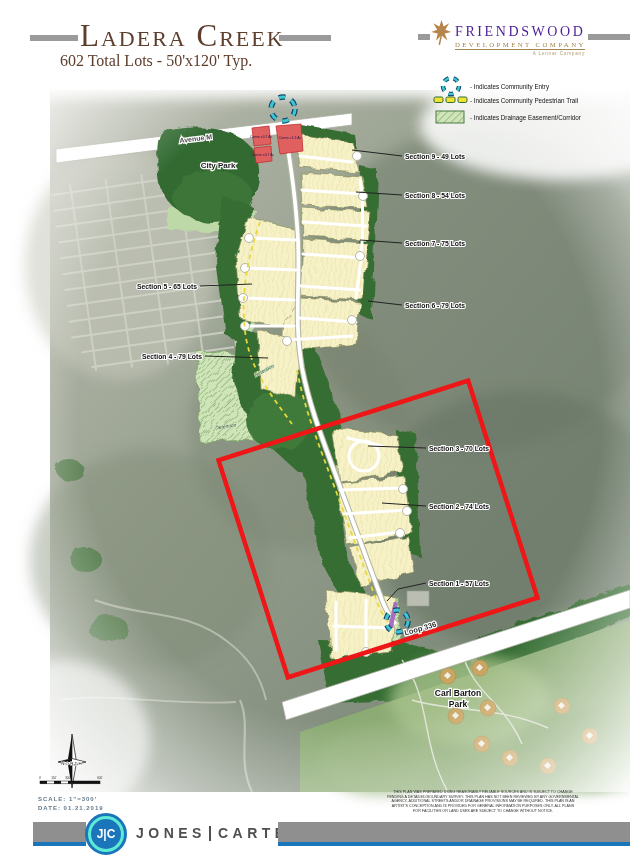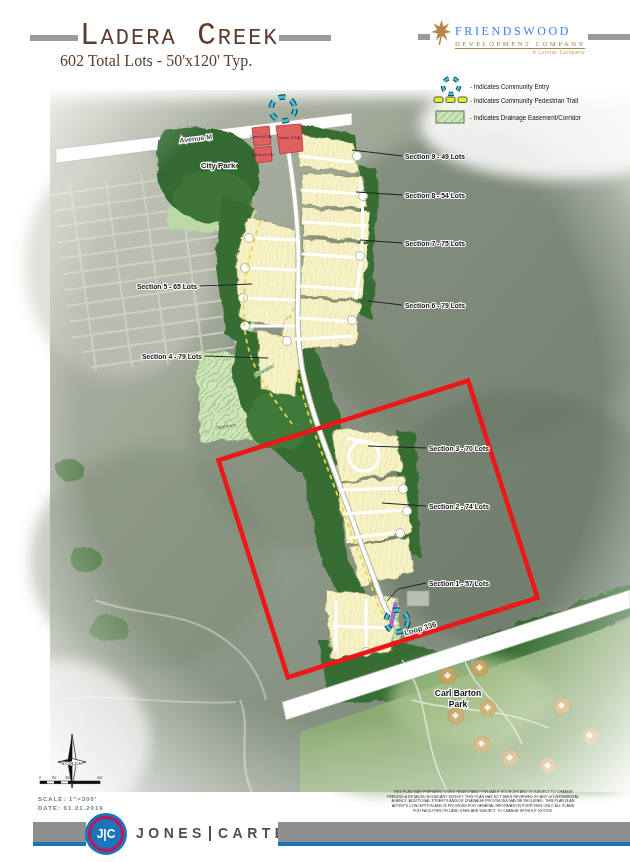--- a/index.html
+++ b/index.html
@@ -4,42 +4,42 @@
 <style>
   html,body{margin:0;padding:0;background:#e8e8e8;}
   .page{position:relative;width:630px;height:862px;background:#ffffff;overflow:hidden;
         font-family:"Liberation Sans",sans-serif;}
   
   .title-row{position:absolute;top:18px;left:0;width:360px;height:40px;}
   .bar{position:absolute;background:#9a9a9a;height:6px;}
   .bar-left{left:30px;top:17px;width:48px;}
   .bar-right{left:279px;top:17px;width:52px;}
   .main-title{position:absolute;left:80px;top:0;width:198px;text-align:center;
-      font-family:Liberation Mono, monospace;font-variant:small-caps;
+      font-family:Liberation Serif, serif;font-variant:small-caps;
       font-size:31px;letter-spacing:2px;color:#5d3d2b;white-space:nowrap;}
   .subtitle{position:absolute;left:60px;top:52px;width:220px;text-align:left;
       font-family:"Liberation Serif",serif;font-size:16px;color:#5d3d2b;white-space:nowrap;}
   .fw-logo{position:absolute;left:418px;top:20px;width:212px;height:38px;}
   .fw-bar-l{left:0;top:14px;width:12px;}
   .fw-bar-r{left:170px;top:14px;width:42px;}
   .fw-leaf{position:absolute;left:12px;top:0px;}
   .fw-text{position:absolute;left:37px;top:4px;width:130px;}
-  .fw-line1{font-family:"Liberation Serif",serif;font-size:12px;letter-spacing:2.6px;
-      color:#3b82f6;white-space:nowrap;}
+  .fw-line1{font-family:"Liberation Serif",serif;font-size:14px;letter-spacing:2.6px;
+      color:#4c1d95;white-space:nowrap;}
   .fw-line2{font-family:"Liberation Serif",serif;font-size:6.8px;letter-spacing:2.4px;
       color:#a3854e;border-bottom:1px solid #a3854e;padding-bottom:1px;margin-top:1px;white-space:nowrap;}
   .fw-line3{font-size:4.6px;letter-spacing:.8px;color:#b09a6a;text-align:right;margin-top:1px;}
   
   .footer{position:absolute;top:818px;left:0;width:630px;height:38px;}
   .f-gray{position:absolute;top:4px;height:20px;background:#8f8f8f;}
   .f-blue{position:absolute;top:24px;height:4px;background:#1b75bb;}
   .f-gray-l{left:33px;width:53px;} .f-blue-l{left:33px;width:53px;}
   .f-gray-r{left:278px;width:352px;} .f-blue-r{left:278px;width:352px;}
   .jc-circle{position:absolute;left:85px;top:-5px;width:36px;height:36px;border-radius:50%;
-      border:3px solid #1b75bb;background:#be185d;display:flex;align-items:center;justify-content:center;}
+      border:3px solid #1b75bb;background:#5eead4;display:flex;align-items:center;justify-content:center;}
   .jc-inner{width:30px;height:30px;border-radius:50%;background:#1b75bb;color:#fff;
       display:flex;align-items:center;justify-content:center;font-size:12px;font-weight:bold;letter-spacing:0px;}
   .jc-name{position:absolute;left:136px;top:6px;height:18px;display:flex;align-items:center;
       font-size:14px;font-weight:bold;letter-spacing:4.5px;color:#4f4f4f;white-space:nowrap;}
   .jc-div{display:inline-block;width:2px;height:15px;background:#4f4f4f;margin:0 7px 0 3px;}
   svg text{font-family:"Liberation Sans",sans-serif;}
 </style>
 </head>
 <body>
 

